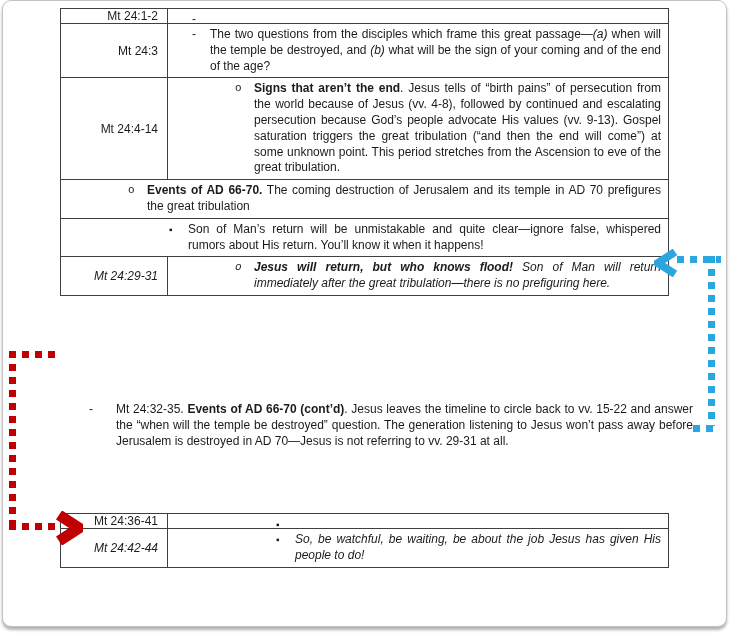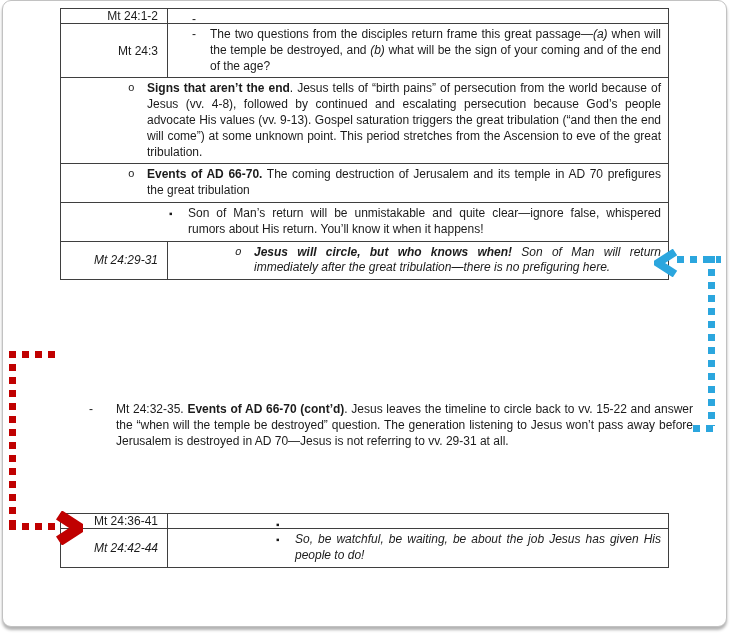--- a/index.html
+++ b/index.html
@@ -42,34 +42,35 @@
 <div class="stage">
   <div class="page">
 
     <div class="vtable" style="left:57px;top:7px;">
         <div class="trow">
           <div class="cref">Mt 24:1-2</div>
           <div class="ctext l1"><span class="marker m1">-</span></div>
         </div>
         <div class="trow">
           <div class="cref">Mt 24:3</div>
-          <div class="ctext l1"><span class="marker m1">-</span><span>The two questions from the disciples return frame this great passage—</span><span class="i">(a)</span><span> when will the temple be destroyed, and </span><span class="i">(b)</span><span> what will be the sign of your coming and of the end of the age?</span></div>
+          <div class="ctext l1"><span class="marker m1">-</span><span>The two questions from the disciples which frame this great passage—</span><span class="i">(a)</span><span> when will the temple be destroyed, and </span><span class="i">(b)</span><span> what will be the sign of your coming and of the end of the age?</span></div>
         </div>
         <div class="trow">
+          <div class="cref">Mt 24:4-14</div>
           <div class="ctext l2"><span class="marker m2">o</span><span class="b">Signs that aren’t the end</span><span>. Jesus tells of “birth pains” of persecution from the world because of Jesus (vv. 4-8), followed by continued and escalating persecution because God’s people advocate His values (vv. 9-13). Gospel saturation triggers the great tribulation (“and then the end will come”) at some unknown point. This period stretches from the Ascension to eve of the great tribulation.</span></div>
         </div>
         <div class="trow">
           <div class="ctext l2"><span class="marker m2">o</span><span class="b">Events of AD 66-70.</span><span> The coming destruction of Jerusalem and its temple in AD 70 prefigures the great tribulation</span></div>
         </div>
         <div class="trow">
           <div class="ctext l3"><span class="marker m3">▪</span><span>Son of Man’s return will be unmistakable and quite clear—ignore false, whispered rumors about His return. You’ll know it when it happens!</span></div>
         </div>
         <div class="trow">
           <div class="cref">Mt 24:29-31</div>
-          <div class="ctext l2"><span class="marker m2">o</span><span class="b">Jesus will circle, but who knows when!</span><span> Son of Man will return immediately after the great tribulation—there is no prefiguring here.</span></div>
+          <div class="ctext l2"><span class="marker m2">o</span><span class="b">Jesus will return, but who knows flood!</span><span> Son of Man will return immediately after the great tribulation—there is no prefiguring here.</span></div>
         </div>
       </div>
 
     <div class="para">
       <span class="marker">-</span><span><span>Mt 24:32-35. </span><span class="b">Events of AD 66-70 (cont’d)</span><span>. Jesus leaves the timeline to circle back to vv. 15-22 and answer the “when will the temple be destroyed” question. The generation listening to Jesus won’t pass away before Jerusalem is destroyed in AD 70—Jesus is not referring to vv. 29-31 at all.</span></span>
     </div>
 
     <div class="vtable" style="left:57px;top:512px;">
         <div class="trow">
           <div class="cref">Mt 24:36-41</div>

